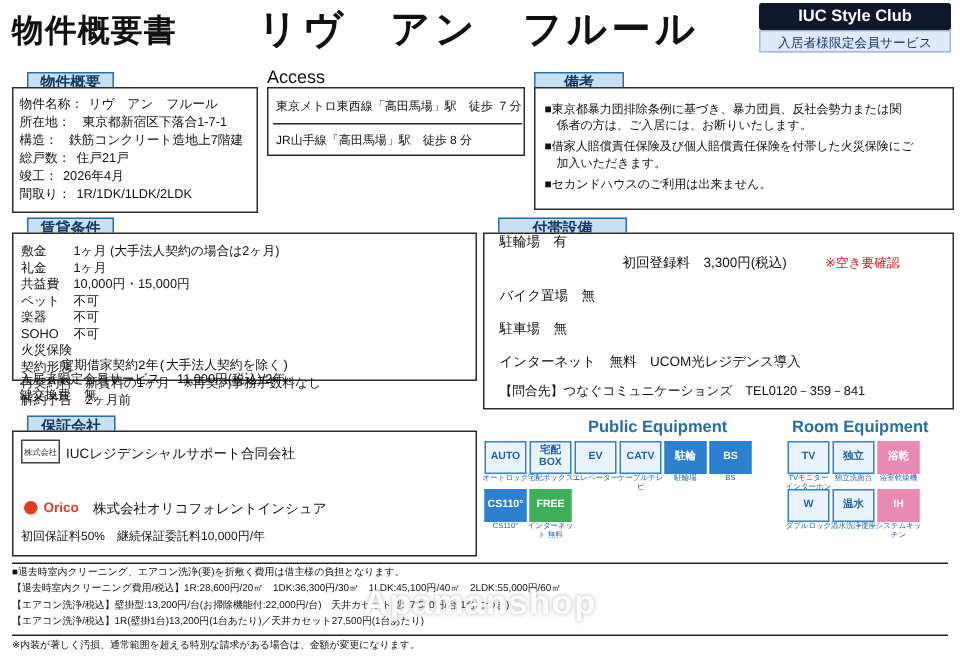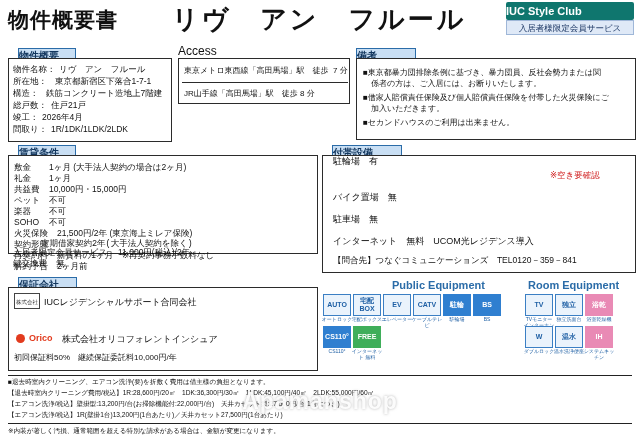--- a/index.html
+++ b/index.html
@@ -11,29 +11,29 @@
     overflow:hidden;
     position:relative;
   }
   .page{position:relative;width:640px;height:443px;}
 
   
   .hdr{position:absolute;left:0;top:0;width:640px;height:40px;}
   .hdr-title{position:absolute;left:8px;top:6px;font-size:21px;font-weight:bold;letter-spacing:1px;color:#111;}
   .hdr-sub{position:absolute;left:172px;top:2px;font-size:26px;font-weight:bold;letter-spacing:3px;color:#111;}
   .hdr-badge{position:absolute;right:6px;top:2px;width:128px;height:34px;}
-  .hdr-badge .b1{position:absolute;left:0;top:0;width:128px;height:18px;background:#0f766e;color:#fff;
-     font-size:11px;font-weight:bold;line-height:18px;border-radius:2px;}
+  .hdr-badge .b1{position:absolute;left:0;top:0;width:128px;height:18px;background:#0f172a;color:#fff;
+     font-size:11px;font-weight:bold;text-align:center;line-height:18px;border-radius:2px;}
   .hdr-badge .b2{position:absolute;left:0;top:18px;width:128px;height:15px;background:#dfe9f7;color:#15305e;
      font-size:8.5px;text-align:center;line-height:15px;border:1px solid #9fb7d8;box-sizing:border-box;}
 
   
   .box{position:absolute;border:1px solid #2b2b2b;box-sizing:border-box;background:#fff;}
   .tab{position:absolute;background:#c9dff4;border:1px solid #2b6ca8;box-sizing:border-box;
-      font-size:10px;font-weight:bold;color:#13375f;}
+      font-size:10px;font-weight:bold;color:#13375f;text-align:center;}
 
   .kv{position:absolute;font-size:8.5px;line-height:11.6px;white-space:pre;}
 
   
   .access-label{position:absolute;left:178px;top:44px;font-size:12px;color:#111;}
   .access-box{left:178px;top:58px;width:172px;height:46px;}
   .access-line{position:absolute;font-size:8px;line-height:11px;white-space:pre;}
 
   
   .remark-tab{left:356px;top:48px;width:60px;height:14px;line-height:14px;}
@@ -42,21 +42,21 @@
 
   
   .ov-tab{left:18px;top:48px;width:58px;height:14px;line-height:14px;}
   .ov-box{left:8px;top:58px;width:164px;height:84px;}
 
   
   .rent-tab{left:18px;top:145px;width:58px;height:14px;line-height:14px;}
   .rent-box{left:8px;top:155px;width:310px;height:99px;}
 
   
-  .eq-tab{left:332px;top:145px;width:70px;height:14px;line-height:14px;}
+  .eq-tab{left:332px;top:145px;width:86px;height:14px;line-height:14px;}
   .eq-box{left:322px;top:155px;width:314px;height:118px;}
 
   
   .gu-tab{left:18px;top:277px;width:59px;height:14px;line-height:14px;}
   .gu-box{left:8px;top:287px;width:310px;height:84px;}
 
   .orico-dot{position:absolute;width:9px;height:9px;border-radius:50%;background:#e23b1e;}
   .orico-txt{position:absolute;font-size:9px;font-weight:bold;color:#111;}
 
   .gu-icon{position:absolute;left:14px;top:293px;width:26px;height:16px;border:1px solid #444;
@@ -138,41 +138,41 @@
     <div class="kv" style="left:40px;top:17px;">1ヶ月</div>
     <div class="kv" style="left:5px;top:28px;">共益費</div>
     <div class="kv" style="left:40px;top:28px;">10,000円・15,000円</div>
     <div class="kv" style="left:5px;top:39px;">ペット</div>
     <div class="kv" style="left:40px;top:39px;">不可</div>
     <div class="kv" style="left:5px;top:50px;">楽器</div>
     <div class="kv" style="left:40px;top:50px;">不可</div>
     <div class="kv" style="left:5px;top:61px;">SOHO</div>
     <div class="kv" style="left:40px;top:61px;">不可</div>
     <div class="kv" style="left:5px;top:72px;">火災保険</div>
-    <div class="kv" style="left:48px;top:72px;">21,500円/2年 (東京海上ミレア保険)</div>
     <div class="kv" style="left:5px;top:83px;">契約形態</div>
     <div class="kv" style="left:32px;top:83px;font-family:Liberation Mono, monospace;">定期借家契約2年(大手法人契約を除く)</div>
     <div class="kv" style="left:5px;top:94px;">再契約料</div>
     <div class="kv" style="left:48px;top:94px;">新賃料の1ヶ月　※再契約事務手数料なし</div>
     <div class="kv" style="left:5px;top:105px;">解約予告</div>
     <div class="kv" style="left:48px;top:105px;">2ヶ月前</div>
 
   </div>
   <div class="kv" style="left:13px;top:258px;">鍵交換費</div>
   <div class="kv" style="left:56px;top:258px;">無</div>
 
   <div class="kv" style="left:13px;top:258px;opacity:0;"></div>
 
   <div class="kv" style="left:13px;top:258px;opacity:0;"></div>
   <div class="kv" style="left:13px;top:247px;text-align:center;">入居者限定会員サービス</div>
   <div class="kv" style="left:118px;top:247px;">11,000円(税込)/2年</div>
 
   <div class="tab eq-tab">付帯設備</div>
   <div class="box eq-box">
     <div class="kv" style="left:10px;top:0;font-size:9px;">駐輪場　有</div>
+    <div class="kv" style="left:92px;top:14px;font-size:9px;">初回登録料　3,300円(税込)</div>
     <div class="kv redtxt" style="left:196px;top:14px;font-size:8.5px;">※空き要確認</div>
     <div class="kv" style="left:10px;top:36px;font-size:9px;">バイク置場　無</div>
     <div class="kv" style="left:10px;top:58px;font-size:9px;">駐車場　無</div>
     <div class="kv" style="left:10px;top:80px;font-size:9px;">インターネット　無料　UCOM光レジデンス導入</div>
     <div class="kv" style="left:10px;top:99px;font-size:8.5px;">【問合先】つなぐコミュニケーションズ　TEL0120－359－841</div>
   </div>
 
   <div class="tab gu-tab">保証会社</div>
   <div class="box gu-box"></div>
   <div class="gu-icon">株式会社</div>

